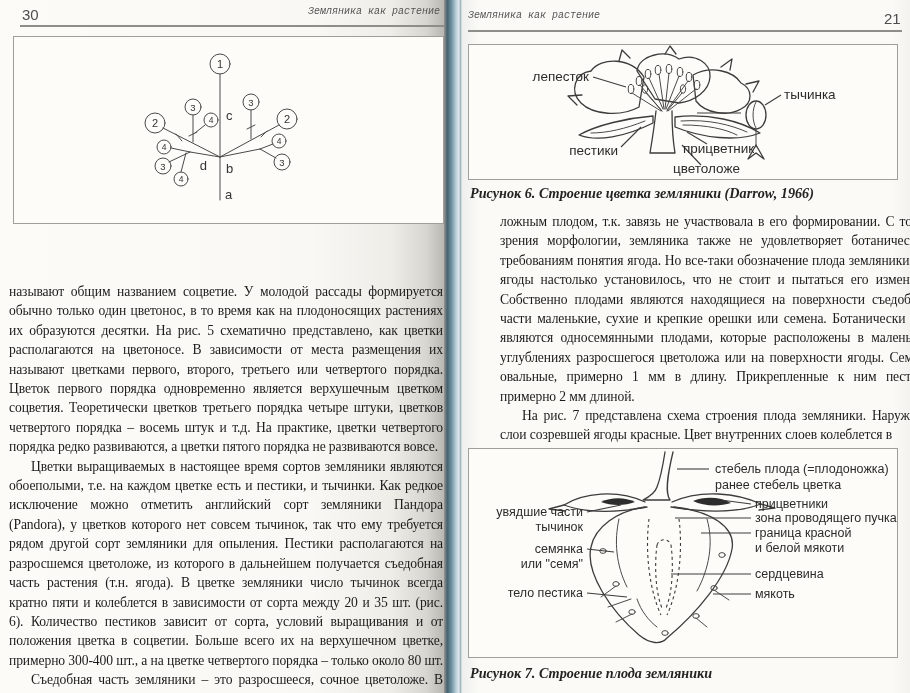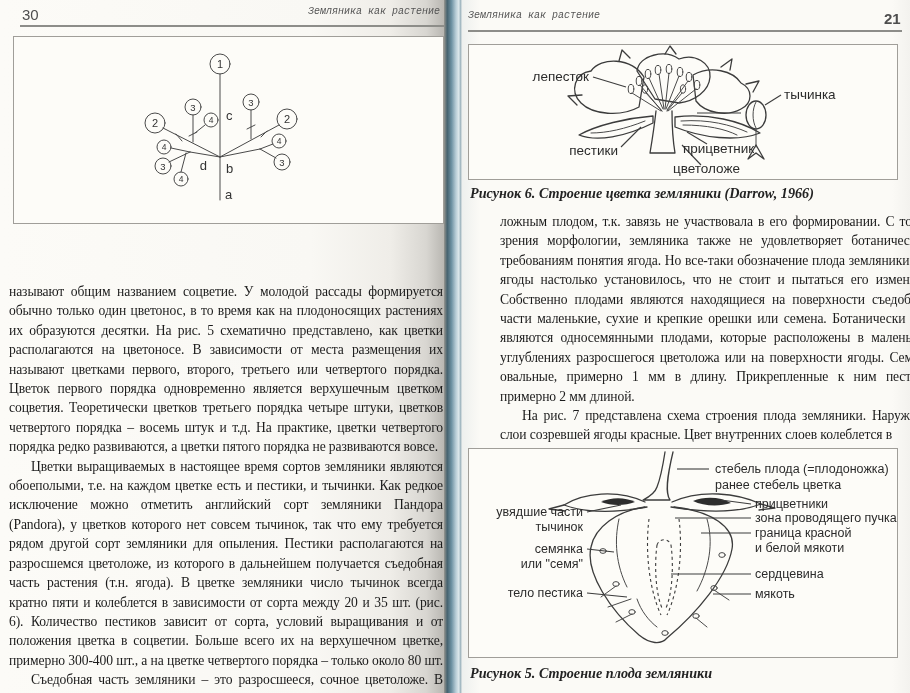--- a/index.html
+++ b/index.html
@@ -105,21 +105,21 @@
     <p>называют общим названием соцветие. У молодой рассады формируется обычно только один цветонос, в то время как на плодоносящих растениях их образуются десятки. На рис. 5 схематично представлено, как цветки располагаются на цветоносе. В зависимости от места размещения их называют цветками первого, второго, третьего или четвертого порядка. Цветок первого порядка одновременно является верхушечным цветком соцветия. Теоретически цветков третьего порядка четыре штуки, цветков четвертого порядка – восемь штук и т.д. На практике, цветки четвертого порядка редко развиваются, а цветки пятого порядка не развиваются вовсе.</p>
     <p class="indent">Цветки выращиваемых в настоящее время сортов земляники являются обоеполыми, т.е. на каждом цветке есть и пестики, и тычинки. Как редкое исключение можно отметить английский сорт земляники Пандора (Pandora), у цветков которого нет совсем тычинок, так что ему требуется рядом другой сорт земляники для опыления. Пестики располагаются  на разросшемся цветоложе, из которого в дальнейшем получается съедобная часть растения (т.н. ягода). В цветке земляники число тычинок всегда кратно пяти и колеблется в зависимости от сорта между 20 и 35 шт. (рис. 6). Количество пестиков зависит от сорта, условий выращивания и от положения цветка в соцветии. Больше всего их на верхушечном цветке, примерно 300-400 шт., а на цветке четвертого порядка – только около 80 шт.</p>
     <p class="indent">Съедобная часть земляники – это разросшееся, сочное цветоложе. В соответствии с современной классификацией землянику считают</p>
   </div>
 </div>
 
 <div id="spine"></div>
 
 <div class="page" id="right-page">
   <div class="running" style="left:6px;top:10px;">Земляника как растение</div>
-  <div class="pg-num" style="left:422px;top:10px;font-weight:bold;">21</div>
+  <div class="pg-num" style="left:422px;top:10px;">21</div>
   <div class="rule" style="left:6px;top:30px;width:434px;"></div>
 
   <div class="figbox" style="left:6px;top:44px;width:428px;height:134px;">
     <svg width="428" height="132" viewBox="0 0 428 132">
       <g class="art">
 
         <path d="M 175,32 C 162,12 132,12 122,26 C 106,28 100,46 112,58 C 124,70 152,72 170,62 Z"></path>
         <path d="M 168,26 C 170,10 196,4 210,14 C 226,8 242,18 241,32 C 240,46 226,56 210,58 L 186,54 Z"></path>
         <path d="M 224,30 C 242,20 264,26 272,38 C 284,44 284,58 272,64 C 258,72 236,68 227,56 Z"></path>
 
@@ -255,14 +255,14 @@
         <text class="dlabel7" x="114" y="67" text-anchor="end">увядшие части</text>
         <text class="dlabel7" x="114" y="82" text-anchor="end">тычинок</text>
         <text class="dlabel7" x="114" y="104" text-anchor="end">семянка</text>
         <text class="dlabel7" x="114" y="119" text-anchor="end">или "семя"</text>
         <text class="dlabel7" x="286" y="129">сердцевина</text>
         <text class="dlabel7" x="286" y="149">мякоть</text>
         <text class="dlabel7" x="114" y="148" text-anchor="end">тело пестика</text>
       </g>
     </svg>
   </div>
-  <div class="caption" style="left:8px;top:664px;width:420px;">Рисунок 5. Строение плода земляники</div>
+  <div class="caption" style="left:8px;top:664px;width:420px;">Рисунок 7. Строение плода земляники</div>
 </div>
 
 </body></html>

